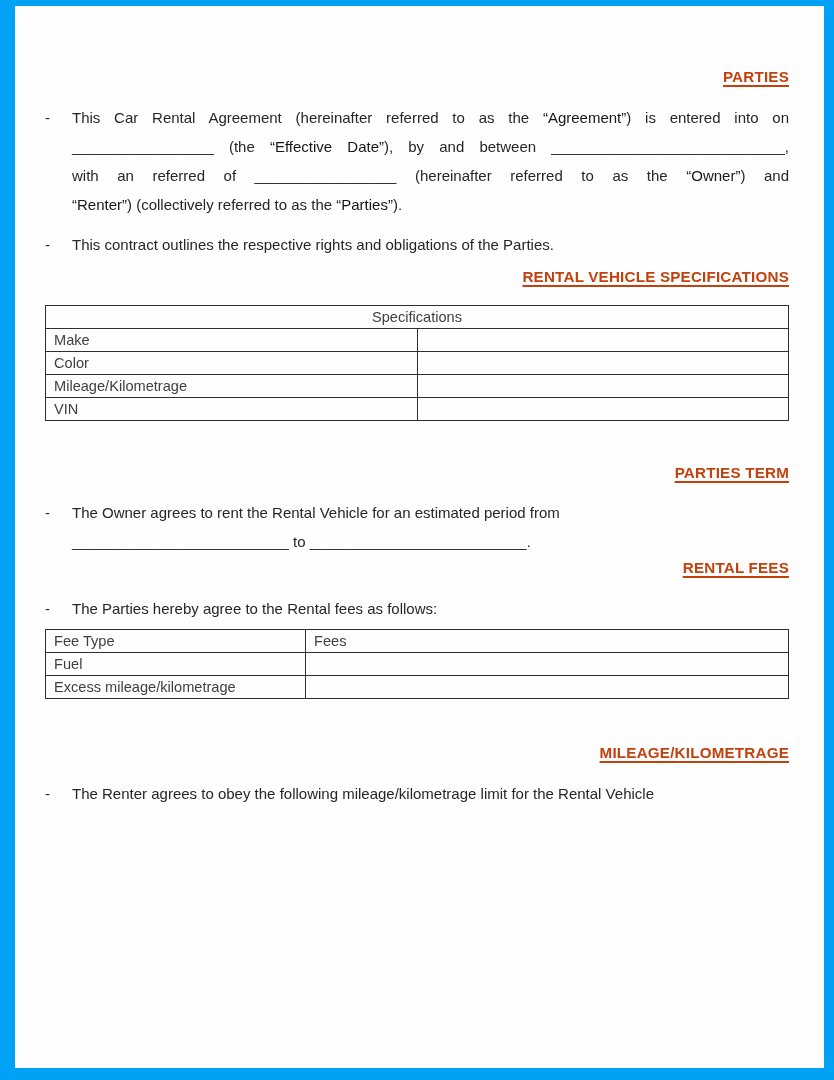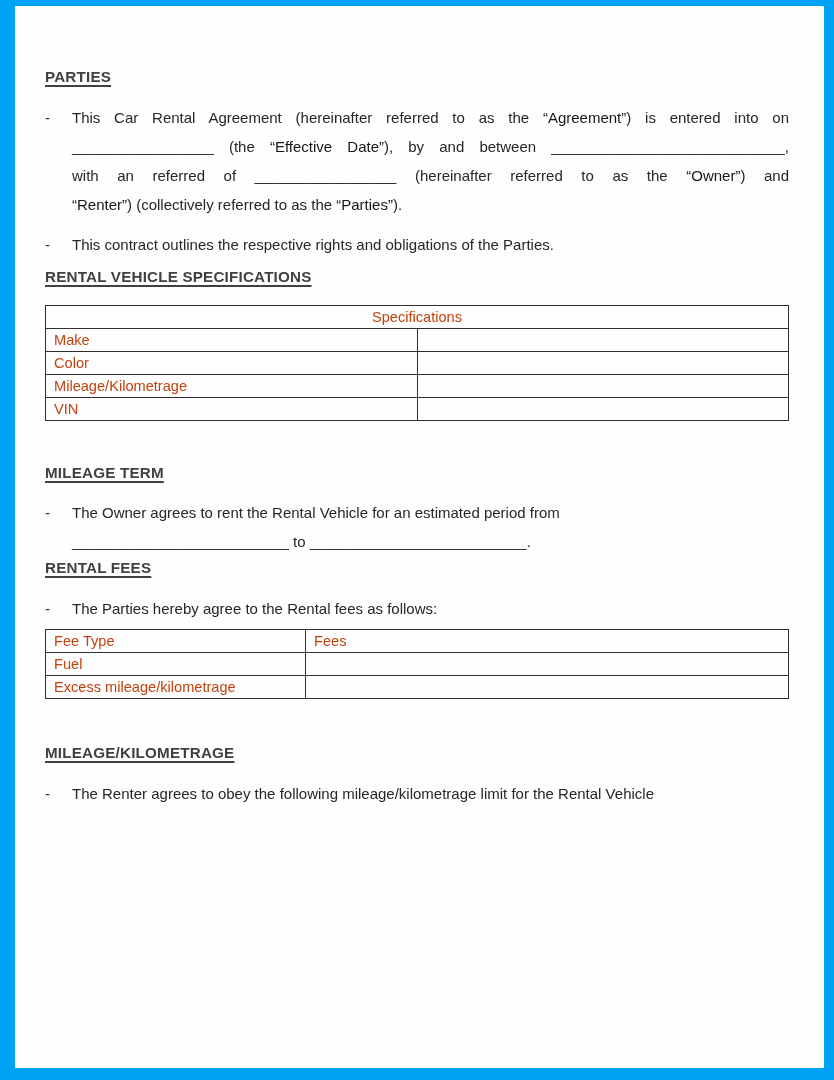--- a/index.html
+++ b/index.html
@@ -21,41 +21,42 @@
     position: absolute;
     left: 30px; top: 0;
     width: 744px;
     color: #262626;
     font-size: 15px;
   }
   .hd {
     margin: 0;
     font-size: 15.2px;
     font-weight: bold;
-    color: #404040;
+    color: #c2410c;
     letter-spacing: 0.2px;
     line-height: 20px;
     text-decoration: underline;
     text-decoration-thickness: 1.6px;
     text-underline-offset: 3px;
+    text-align: right;
   }
   .li { display: flex; line-height: 29px; }
   .dash { width: 27px; flex: none; color: #2b2b2b; }
   .ptext { flex: 1; min-width: 0; }
   .jline { text-align: justify; text-align-last: justify; }
   b { font-weight: normal; color: #161616; }
 
   table { border-collapse: collapse; width: 744px; table-layout: fixed; }
   td {
     border: 1.6px solid #2e2e2e;
     height: 14px;
     padding: 0 8px;
     font-size: 14.6px;
     line-height: 22px;
-    color: #c2410c;
+    color: #404040;
     vertical-align: middle;
     overflow: hidden;
     white-space: nowrap;
   }
   .spec-hd-cell { text-align: center; }
   .spec-label-col { width: 195px; }
   .fee-label-col { width: 260px; }
 
   
   .hd-parties  { margin-top: 61px; }
@@ -113,21 +114,21 @@
         <td class="spec-label-col">Mileage/Kilometrage</td>
         <td></td>
       </tr>
       <tr>
         <td class="spec-label-col">VIN</td>
         <td></td>
       </tr>
     </tbody>
       </table>
 
-    <h2 class="hd hd-term">MILEAGE TERM</h2>
+    <h2 class="hd hd-term">PARTIES TERM</h2>
 
     <div class="li p-term">
       <span class="dash">-</span>
       <div class="ptext">
         <div>The Owner agrees to rent the Rental Vehicle for an estimated period from</div>
         <div>__________________________ to __________________________.</div>
       </div>
     </div>
 
     <h2 class="hd hd-fees">RENTAL FEES</h2>

